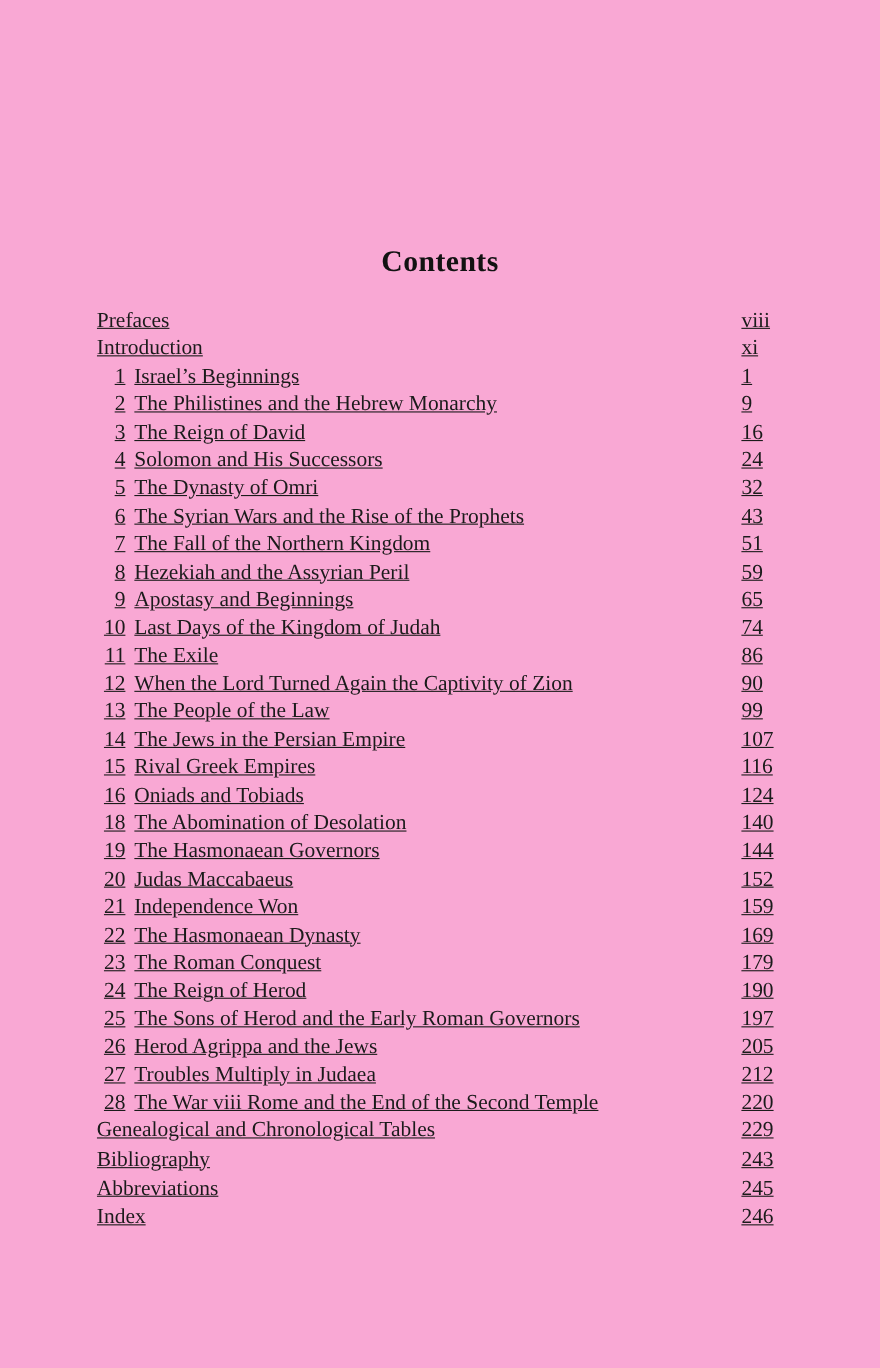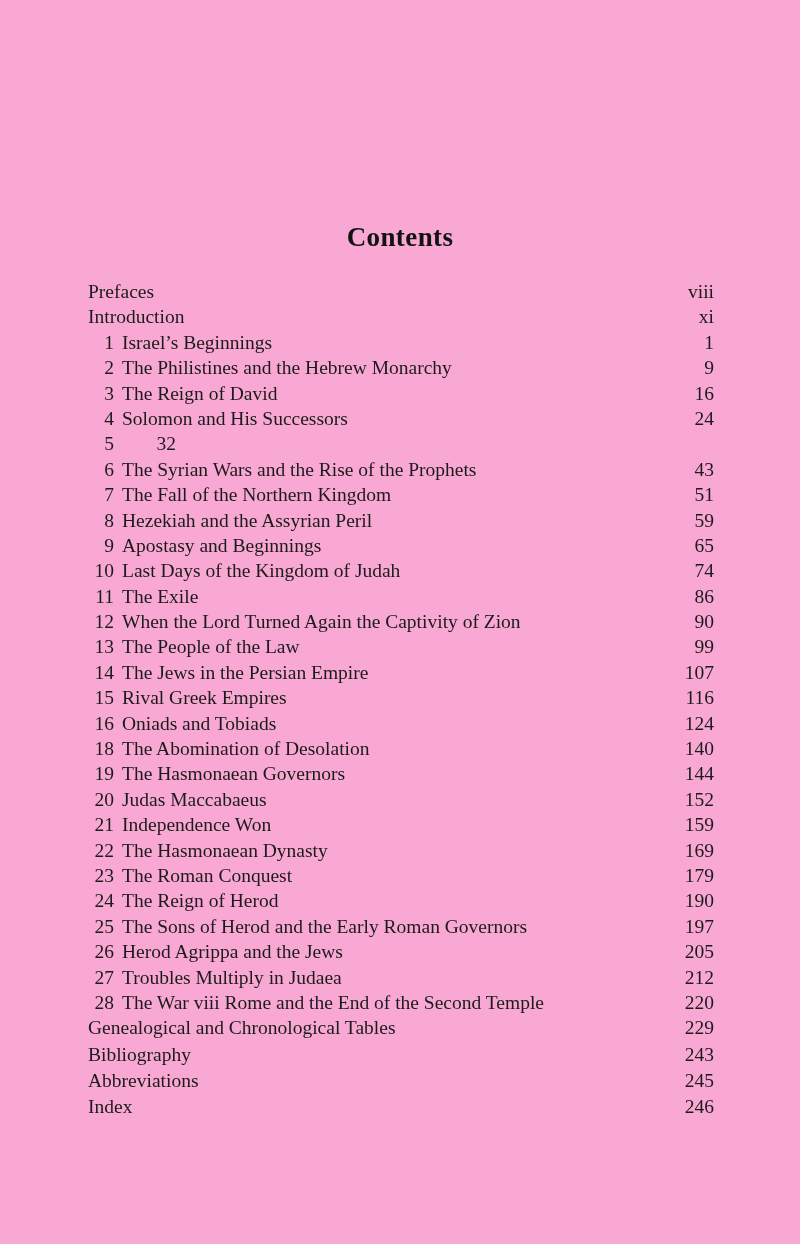--- a/index.html
+++ b/index.html
@@ -42,20 +42,21 @@
     width: 626px;
   }
 
   .toc-row {
     display: flex;
     align-items: baseline;
     height: 25.4px;
     font-size: 19.5px;
     line-height: 25.4px;
     white-space: nowrap;
+    text-decoration: underline;
   }
 
   .toc-row.backmatter {
     height: 26.2px;
     line-height: 26.2px;
   }
 
   .toc-num {
     width: 26px;
     flex: 0 0 26px;
@@ -72,21 +73,20 @@
   }
 
   .toc-label {
     flex: 1 1 auto;
     overflow: hidden;
     text-overflow: clip;
   }
 
   .toc-page {
     flex: 0 0 auto;
-    text-align: right;
     min-width: 40px;
     padding-left: 14px;
   }
 </style>
 </head>
 <body>
 
 <div class="page">
 
   <div class="page-title">Contents</div>
@@ -120,20 +120,21 @@
           <span class="toc-label">The Reign of David</span>
           <span class="toc-page">16</span>
         </div>
         <div class="toc-row chapter">
           <span class="toc-num">4</span>
           <span class="toc-label">Solomon and His Successors</span>
           <span class="toc-page">24</span>
         </div>
         <div class="toc-row chapter">
           <span class="toc-num">5</span>
+          <span class="toc-label">The Dynasty of Omri</span>
           <span class="toc-page">32</span>
         </div>
         <div class="toc-row chapter">
           <span class="toc-num">6</span>
           <span class="toc-label">The Syrian Wars and the Rise of the Prophets</span>
           <span class="toc-page">43</span>
         </div>
         <div class="toc-row chapter">
           <span class="toc-num">7</span>
           <span class="toc-label">The Fall of the Northern Kingdom</span>

